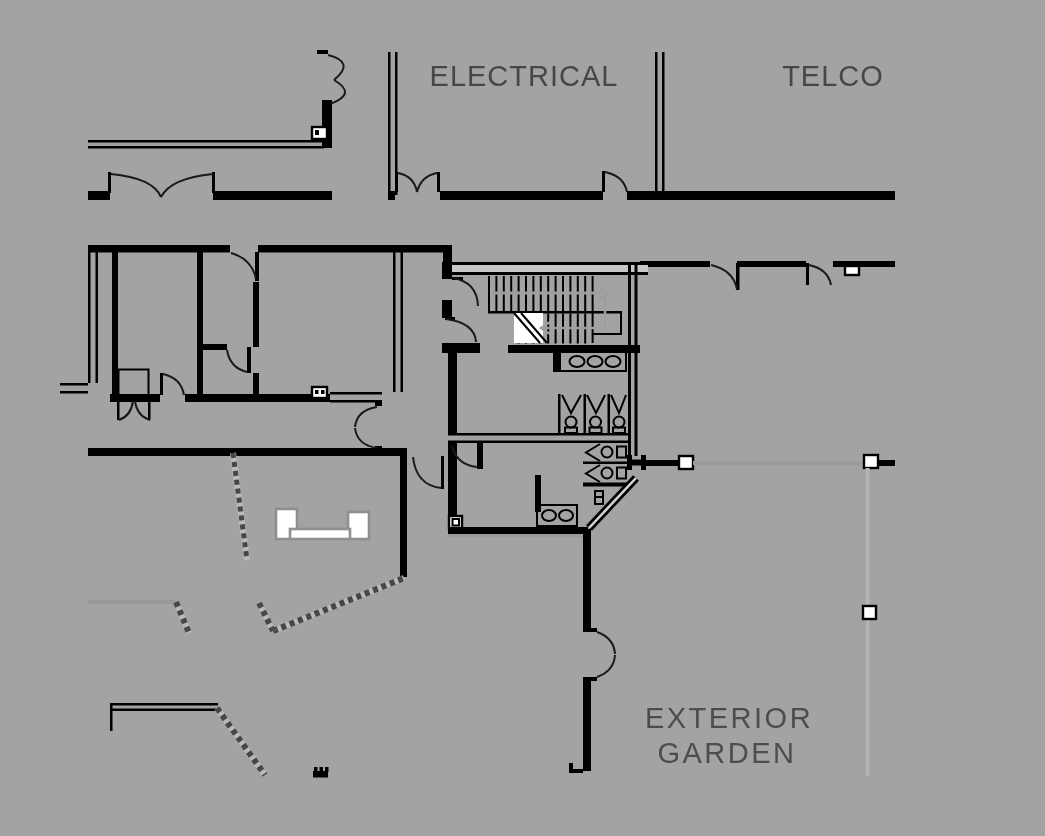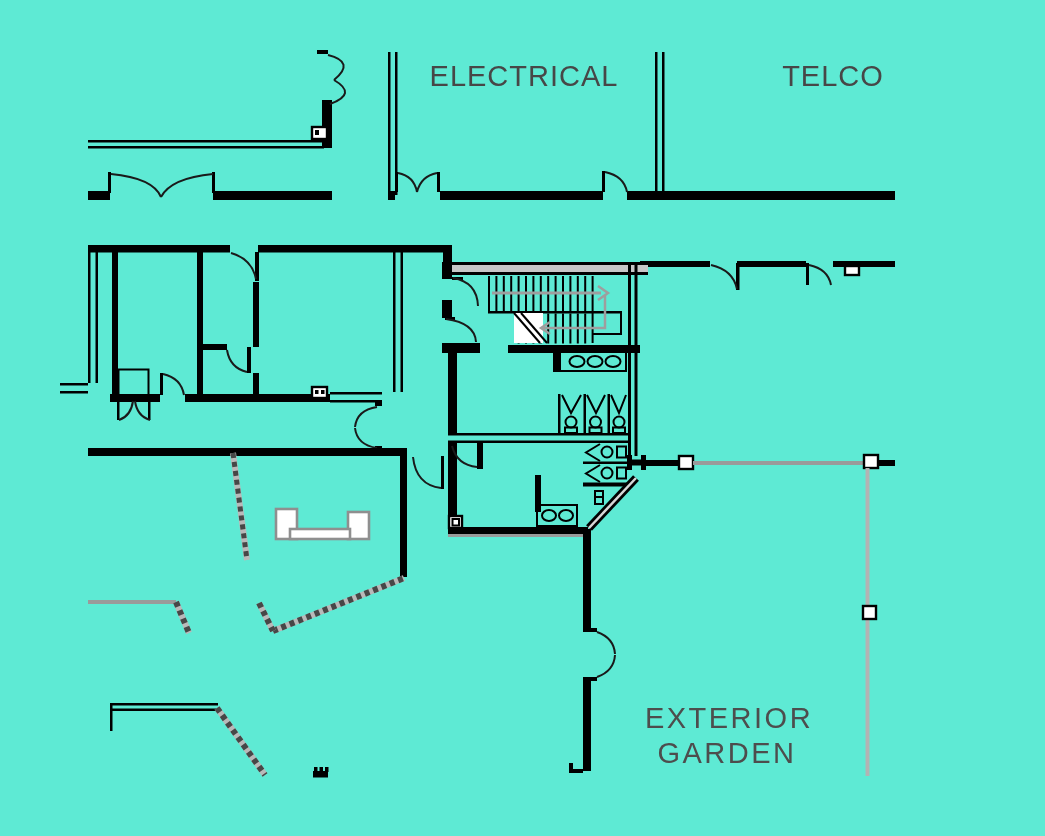--- a/index.html
+++ b/index.html
@@ -1,16 +1,16 @@
 <!DOCTYPE html>
 <html><head>
 <meta charset="utf-8">
 <style>
   html,body{margin:0;padding:0;background:#ffffff;}
-  .plan{position:relative;width:1045px;height:836px;background:#5eead4;overflow:hidden;
+  .plan{position:relative;width:1045px;height:836px;background:#a3a3a3;overflow:hidden;
         font-family:"Liberation Sans",sans-serif;}
   svg{position:absolute;left:0;top:0;}
   .wall{fill:#000000;}
   .thin{fill:#000000;}
   .arc{fill:none;stroke:#1a1a1a;stroke-width:2;}
   .fix{fill:#ffffff;stroke:#000000;stroke-width:2.4;}
   .fix2{fill:none;stroke:#000000;stroke-width:2;}
   .gray{stroke:#9a9a9a;}
   .lbl{fill:#474747;font-size:29px;letter-spacing:1px;}
   .lbl2{fill:#4d4d4d;font-size:29px;letter-spacing:2.5px;}

